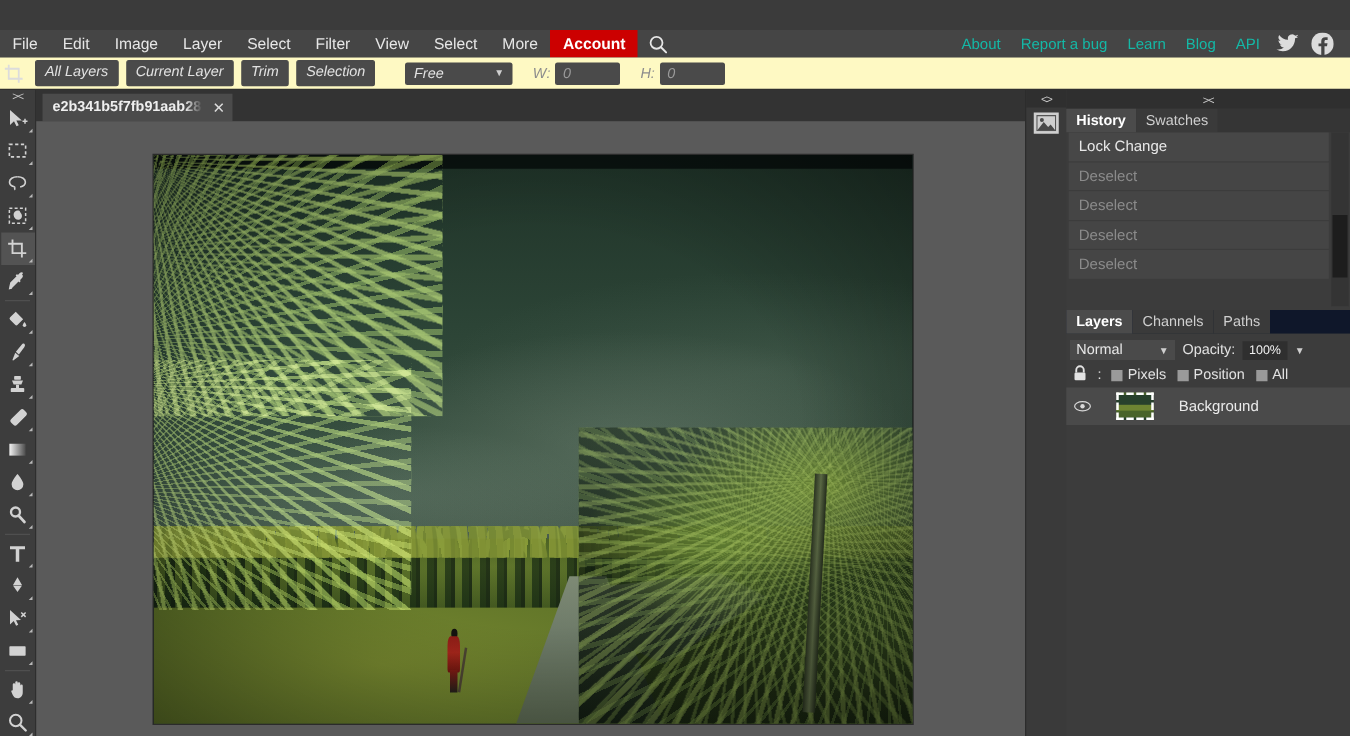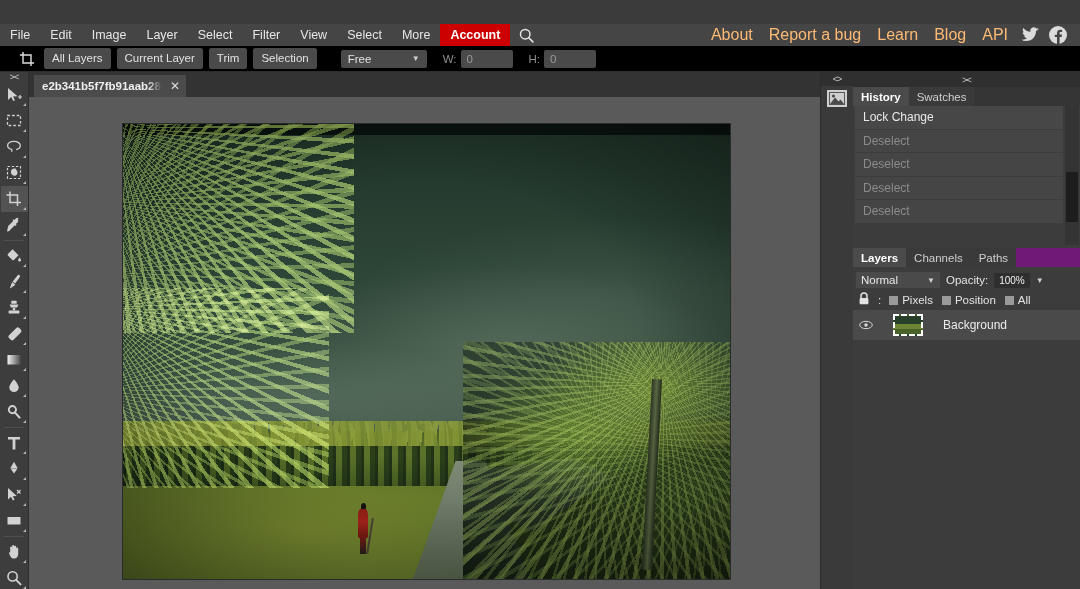--- a/index.html
+++ b/index.html
@@ -18,28 +18,28 @@
     background:#454545; display:flex; align-items:center;
   }
   .menu-left{ display:flex; align-items:center; }
   .menu-item{
     padding:3px 10px; font-size:12.5px; color:#e6e6e6; white-space:nowrap;
     line-height:16px;
   }
   .menu-item.accent{ background:#cc0000; color:#fff; font-weight:bold; }
   .menu-search{ padding:0 8px; display:flex; align-items:center; }
   .menu-right{ margin-left:auto; display:flex; align-items:center; padding-right:8px; }
-  .menu-right .menu-item{ font-size:16px; padding:3px 8px; color:#fdba74; }
+  .menu-right .menu-item{ font-size:12px; padding:3px 8px; color:#14b8a6; }
   .social{ padding:0 5px; display:flex; align-items:center;}
 
   
   .optionsbar{
     position:absolute; left:0; top:22px; width:1080px; height:26px;
-    background:#000000; border-bottom:1px solid #2e2e2e;
-    display:flex; align-items:center; padding-left:16px; gap:6px;
+    background:#fef9c3; border-bottom:1px solid #2e2e2e;
+    display:flex; align-items:center; padding-left:0; gap:6px;font-style:italic;
   }
   .opt-toolicon{ width:22px;height:22px; display:flex;align-items:center;justify-content:center;}
   .opt-btn{
     background:#4a4a4a; color:#e2e2e2; font-size:11.5px;
     padding:3px 7px; border-radius:2px; line-height:13px;
     border:1px solid #4a4a4a;
   }
   .opt-select{
     background:#4a4a4a; color:#e2e2e2; font-size:11.5px;
     padding:3px 7px; width:86px; border-radius:2px;
@@ -244,21 +244,21 @@
     height:22.5px; display:flex; align-items:center; padding-left:8px;
     font-size:12px; margin:0 17px 1px 2px; background:#474747; color:#e8e8e8;
   }
   .hrow.cur{ background:#2f2f2f; color:#f2f2f2; }
   .hrow.dim{ color:#8b8b8b; background:#454545; }
   .hscroll{
     position:absolute; right:1px; top:0; width:14px; bottom:0; background:#343434;
   }
   .hthumb{ position:absolute; right:1px; top:66px; width:12px; height:50px; background:#1d1d1d;}
 
-  .layerhead{ display:flex; background:#701a75; height:19px; margin-top:3px; }
+  .layerhead{ display:flex; background:#0f172a; height:19px; margin-top:3px; }
   .layer-controls{ background:#3c3c3c; padding:3px 3px 0 3px; }
   .modrow{ display:flex; align-items:center; gap:6px; height:20px; }
   .mode-select{
     background:#4a4a4a; color:#e8e8e8; font-size:11.5px; width:84px;
     padding:2px 5px; display:flex; align-items:center; justify-content:space-between;
   }
   .opacity-label{ font-size:11.5px; color:#e2e2e2; }
   .opacity-val{ background:#2f2f2f; color:#f0f0f0; font-size:10px; padding:2px 5px; }
   .lockrow{ display:flex; align-items:center; gap:8px; height:20px; padding-left:2px; }
   .lockrow .lbl{ font-size:11.5px; color:#e2e2e2; }

